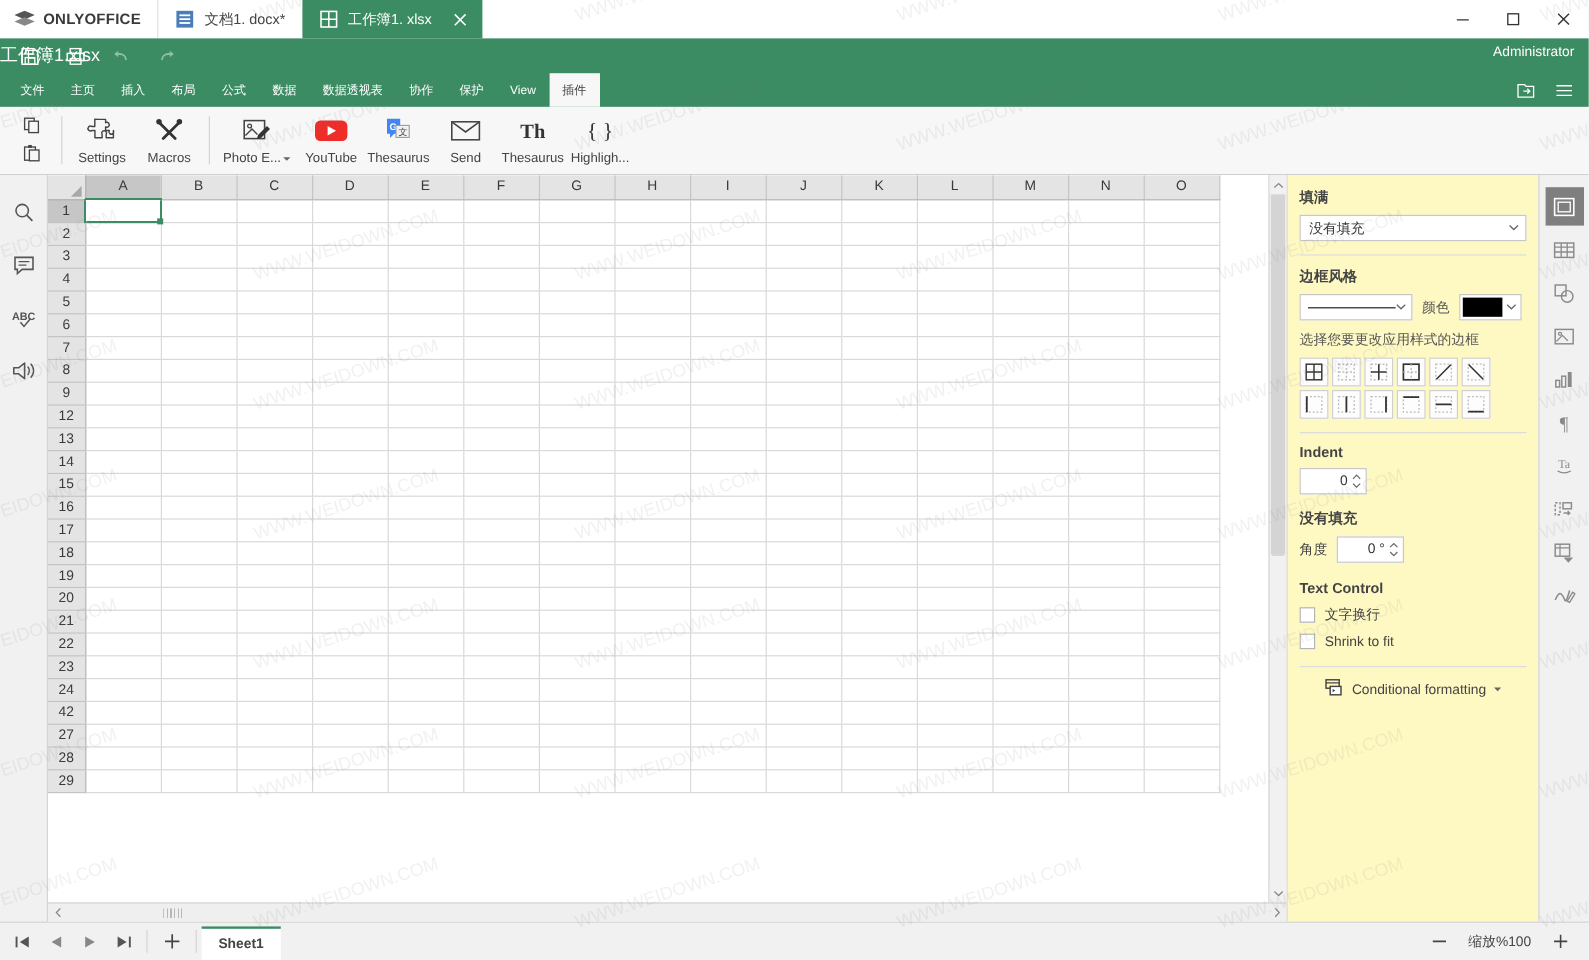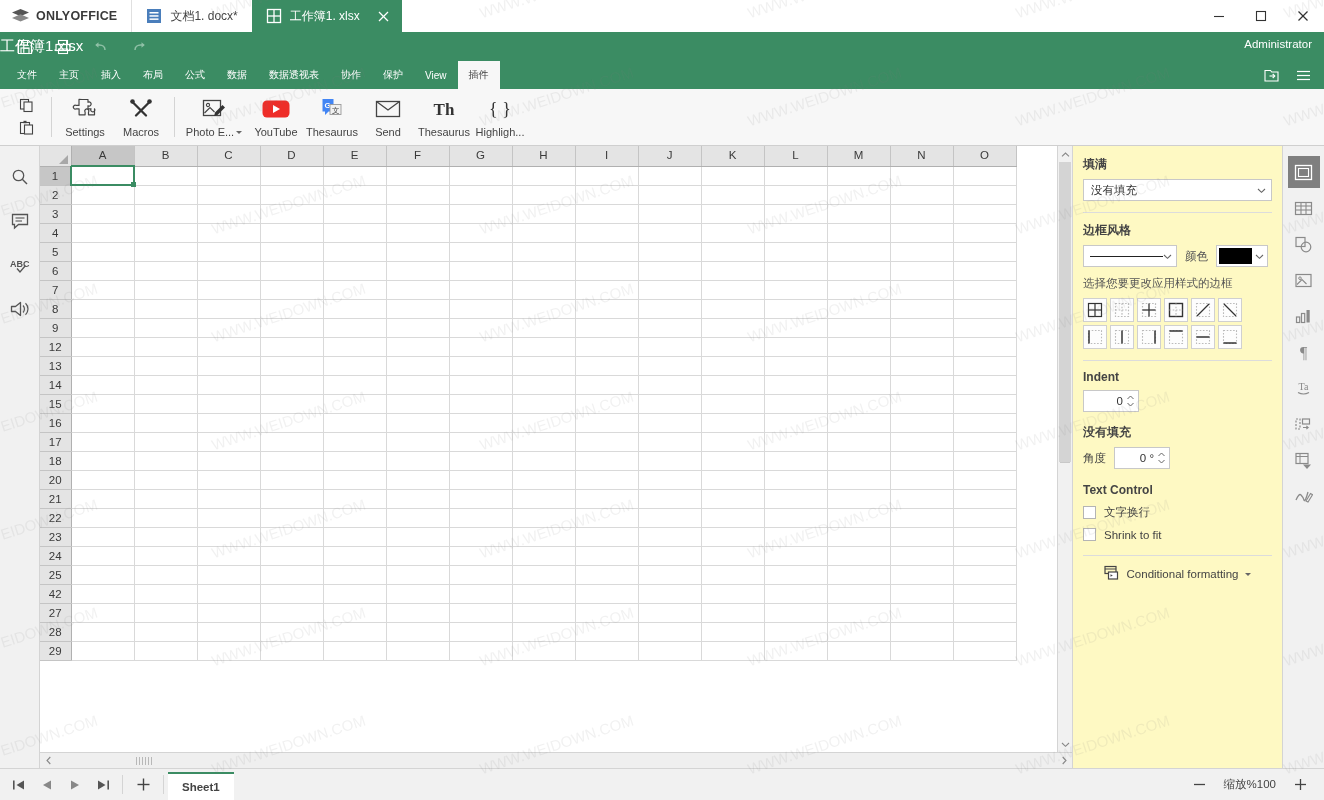--- a/index.html
+++ b/index.html
@@ -826,20 +826,38 @@
                     <td class="cell" style="width: 63px;"></td>
                     <td class="cell" style="width: 63px;"></td>
                     <td class="cell" style="width: 63px;"></td>
                     <td class="cell" style="width: 63px;"></td>
                     <td class="cell" style="width: 63px;"></td>
                     <td class="cell" style="width: 63px;"></td>
                     <td class="cell" style="width: 63px;"></td>
                     <td class="cell" style="width: 63px;"></td>
                   </tr>
                   <tr>
+                    <td class="rowhdr">19</td>
+                    <td class="cell" style="width: 63px;"></td>
+                    <td class="cell" style="width: 63px;"></td>
+                    <td class="cell" style="width: 63px;"></td>
+                    <td class="cell" style="width: 63px;"></td>
+                    <td class="cell" style="width: 63px;"></td>
+                    <td class="cell" style="width: 63px;"></td>
+                    <td class="cell" style="width: 63px;"></td>
+                    <td class="cell" style="width: 63px;"></td>
+                    <td class="cell" style="width: 63px;"></td>
+                    <td class="cell" style="width: 63px;"></td>
+                    <td class="cell" style="width: 63px;"></td>
+                    <td class="cell" style="width: 63px;"></td>
+                    <td class="cell" style="width: 63px;"></td>
+                    <td class="cell" style="width: 63px;"></td>
+                    <td class="cell" style="width: 63px;"></td>
+                  </tr>
+                  <tr>
                     <td class="rowhdr">20</td>
                     <td class="cell" style="width: 63px;"></td>
                     <td class="cell" style="width: 63px;"></td>
                     <td class="cell" style="width: 63px;"></td>
                     <td class="cell" style="width: 63px;"></td>
                     <td class="cell" style="width: 63px;"></td>
                     <td class="cell" style="width: 63px;"></td>
                     <td class="cell" style="width: 63px;"></td>
                     <td class="cell" style="width: 63px;"></td>
                     <td class="cell" style="width: 63px;"></td>
@@ -899,38 +917,20 @@
                     <td class="cell" style="width: 63px;"></td>
                     <td class="cell" style="width: 63px;"></td>
                     <td class="cell" style="width: 63px;"></td>
                     <td class="cell" style="width: 63px;"></td>
                     <td class="cell" style="width: 63px;"></td>
                     <td class="cell" style="width: 63px;"></td>
                     <td class="cell" style="width: 63px;"></td>
                   </tr>
                   <tr>
                     <td class="rowhdr">24</td>
-                    <td class="cell" style="width: 63px;"></td>
-                    <td class="cell" style="width: 63px;"></td>
-                    <td class="cell" style="width: 63px;"></td>
-                    <td class="cell" style="width: 63px;"></td>
-                    <td class="cell" style="width: 63px;"></td>
-                    <td class="cell" style="width: 63px;"></td>
-                    <td class="cell" style="width: 63px;"></td>
-                    <td class="cell" style="width: 63px;"></td>
-                    <td class="cell" style="width: 63px;"></td>
-                    <td class="cell" style="width: 63px;"></td>
-                    <td class="cell" style="width: 63px;"></td>
-                    <td class="cell" style="width: 63px;"></td>
-                    <td class="cell" style="width: 63px;"></td>
-                    <td class="cell" style="width: 63px;"></td>
-                    <td class="cell" style="width: 63px;"></td>
-                  </tr>
-                  <tr>
-                    <td class="rowhdr">25</td>
                     <td class="cell" style="width: 63px;"></td>
                     <td class="cell" style="width: 63px;"></td>
                     <td class="cell" style="width: 63px;"></td>
                     <td class="cell" style="width: 63px;"></td>
                     <td class="cell" style="width: 63px;"></td>
                     <td class="cell" style="width: 63px;"></td>
                     <td class="cell" style="width: 63px;"></td>
                     <td class="cell" style="width: 63px;"></td>
                     <td class="cell" style="width: 63px;"></td>
                     <td class="cell" style="width: 63px;"></td>

